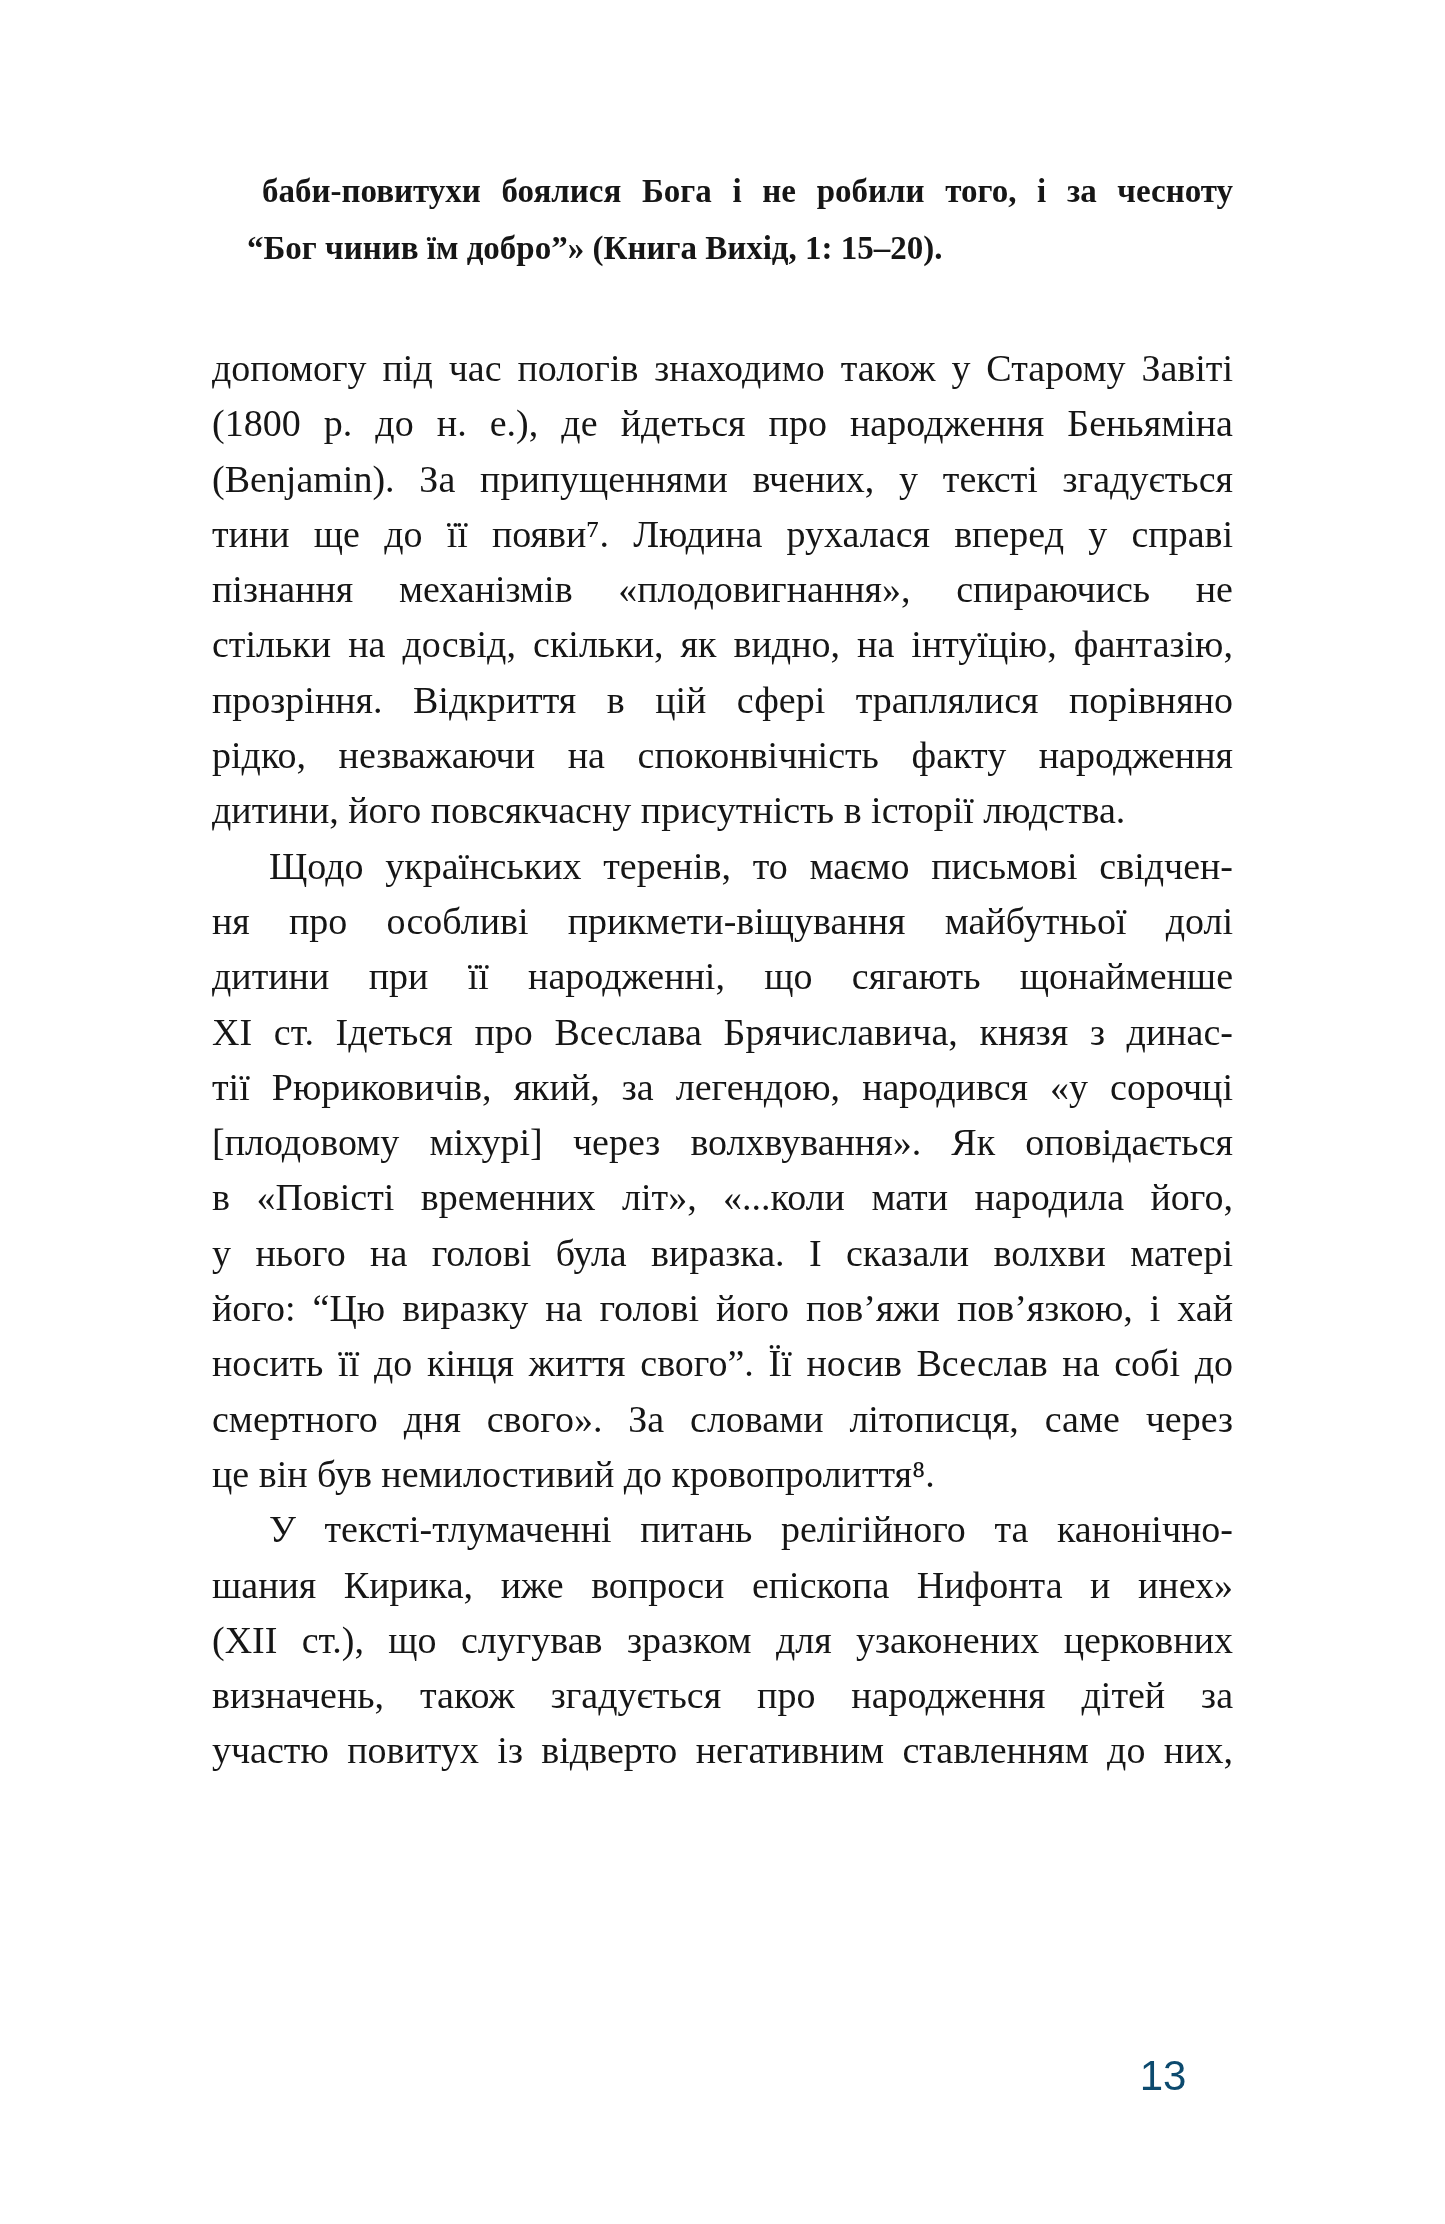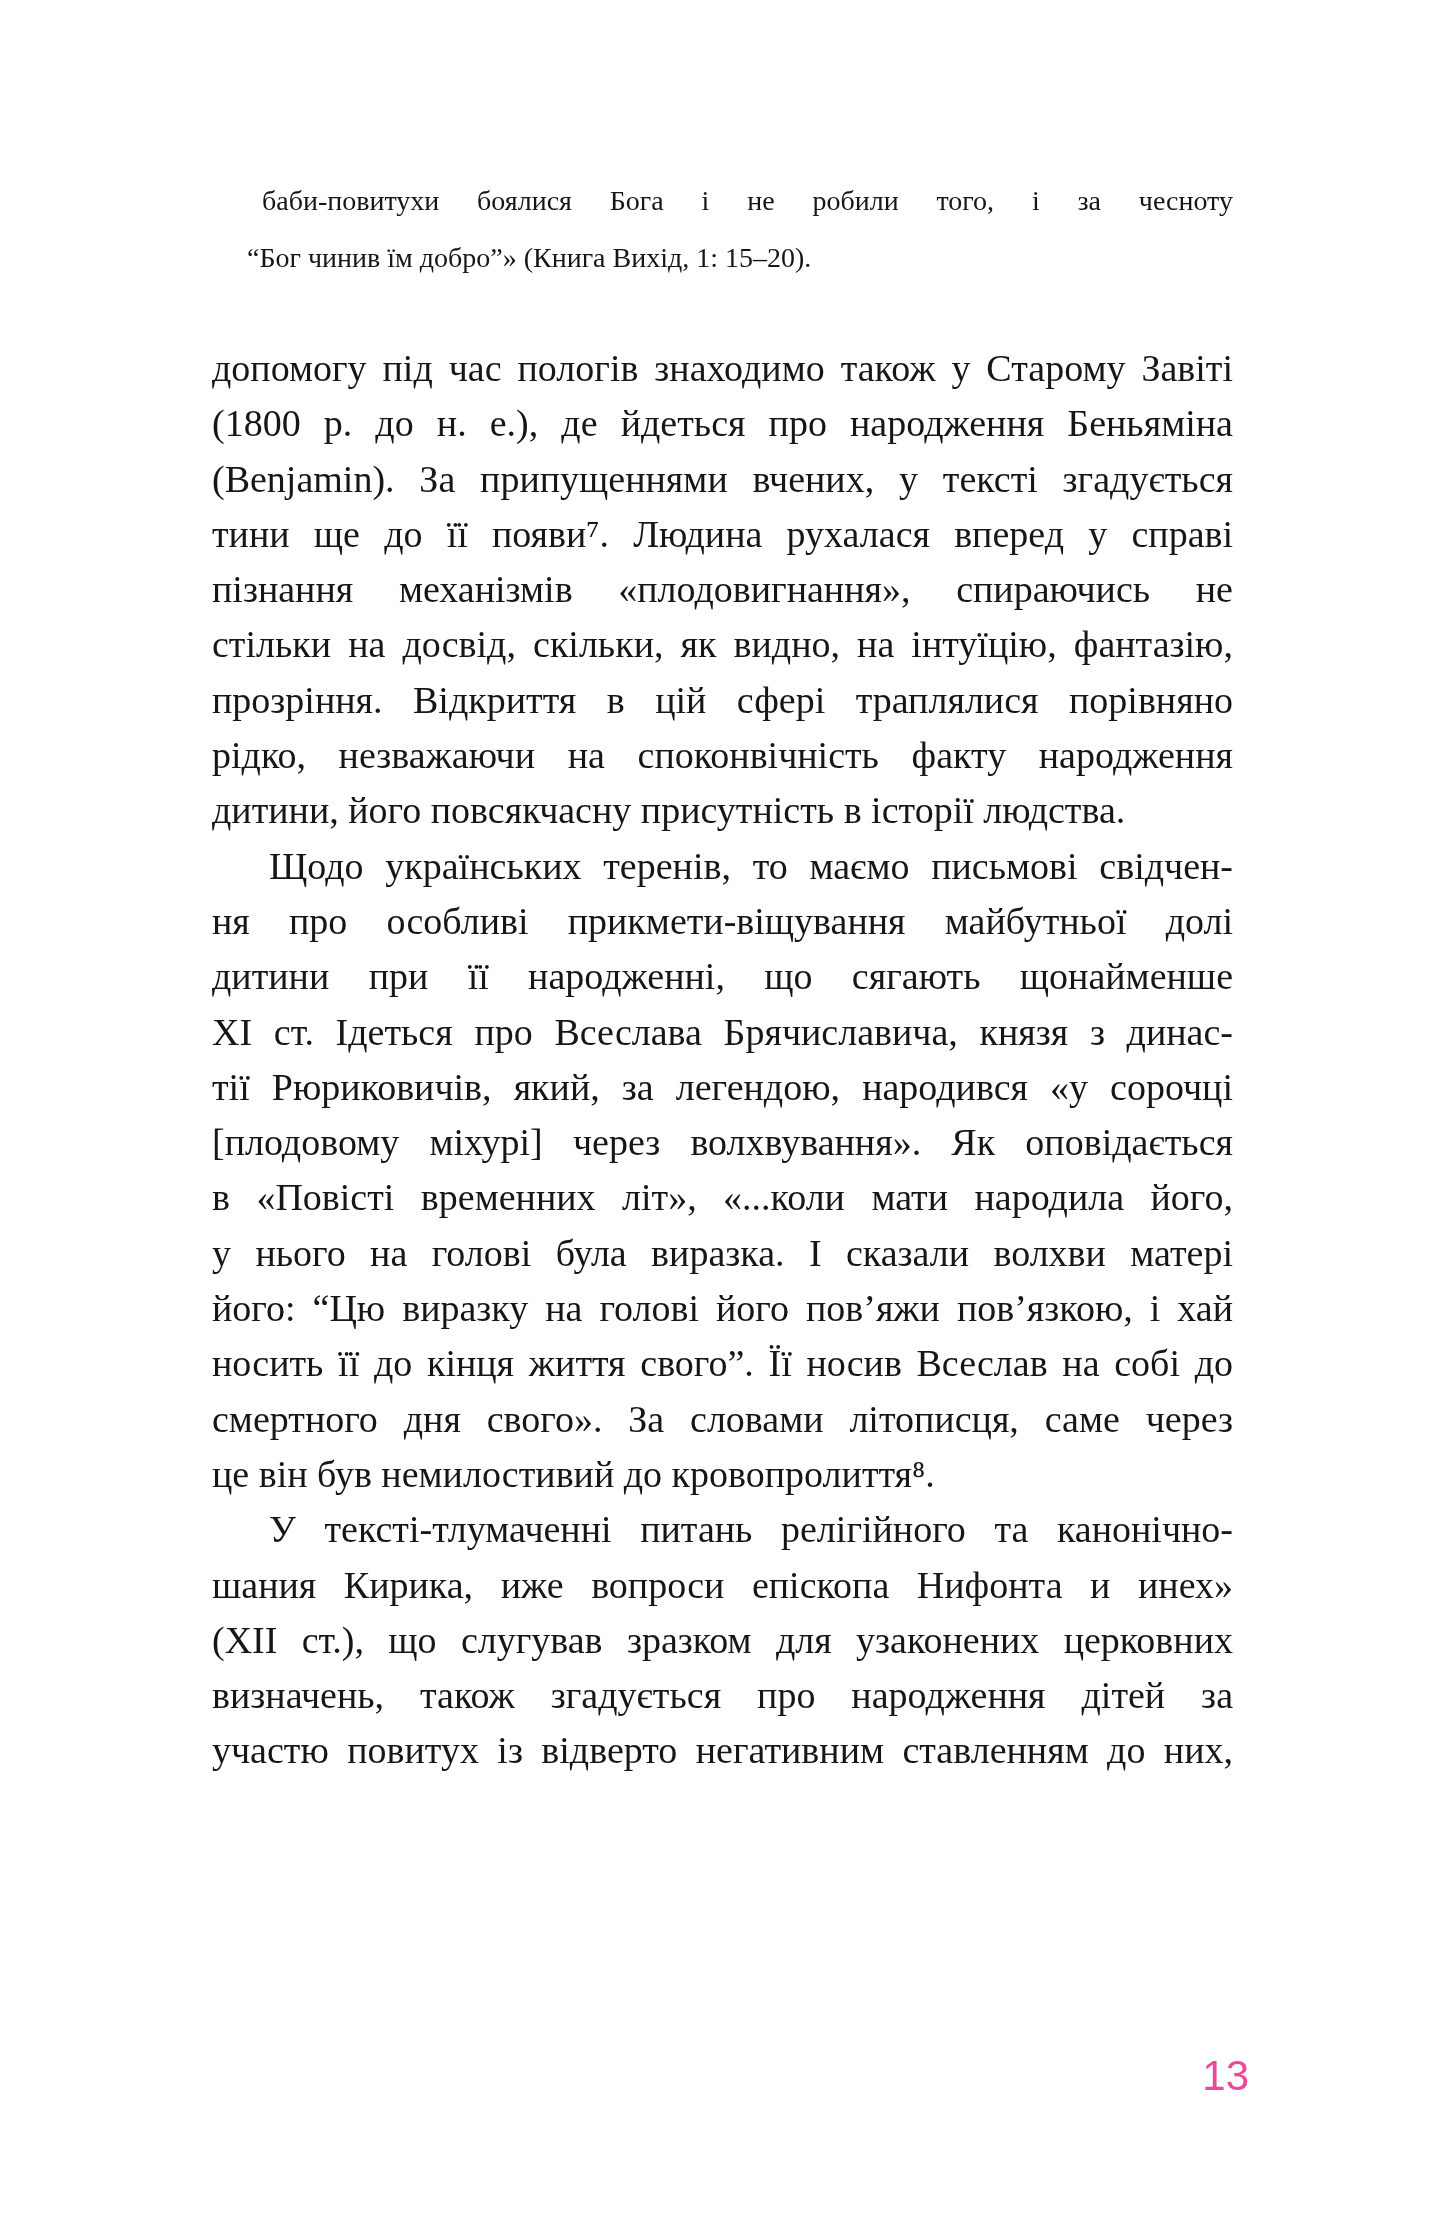--- a/index.html
+++ b/index.html
@@ -13,24 +13,25 @@
     height: 2224px;
     margin: 0 auto;
     background: #ffffff;
     color: #161616;
     font-family: "Liberation Serif", "DejaVu Serif", serif;
     overflow: hidden;
   }
   .quote-block {
     position: absolute;
     left: 262px;
-    top: 172px;
+    top: 163px;
     width: 971px;
-    font-size: 28px;
+    font-size: 33px;
     line-height: 57px;
+    font-weight: bold;
   }
   .body-text {
     position: absolute;
     left: 212px;
     top: 341px;
     width: 1021px;
     font-size: 38px;
     line-height: 55.3px;
   }
   .line {
@@ -44,27 +45,27 @@
     -moz-text-align-last: left;
   }
   .line.hang {
     text-indent: -15px;
   }
   .paragraph.indent .line:first-child {
     text-indent: 57px;
   }
   .page-number {
     position: absolute;
-    left: 1179px;
+    left: 1128px;
     top: 2052px;
     width: 70px;
-    text-align: right;
+    text-align: center;
     font-family: "Liberation Sans", "DejaVu Sans", sans-serif;
     font-size: 42px;
-    color: #ec4899;
+    color: #0c4a6e;
   }
 </style>
 </head>
 <body>
 
 <div class="page">
   <div class="quote-block">
       <div class="line">баби-повитухи боялися Бога і не робили того, і за чесноту</div>
       <div class="line end hang">“Бог чинив їм добро”» (Книга Вихід, 1: 15–20).</div>
     </div>

